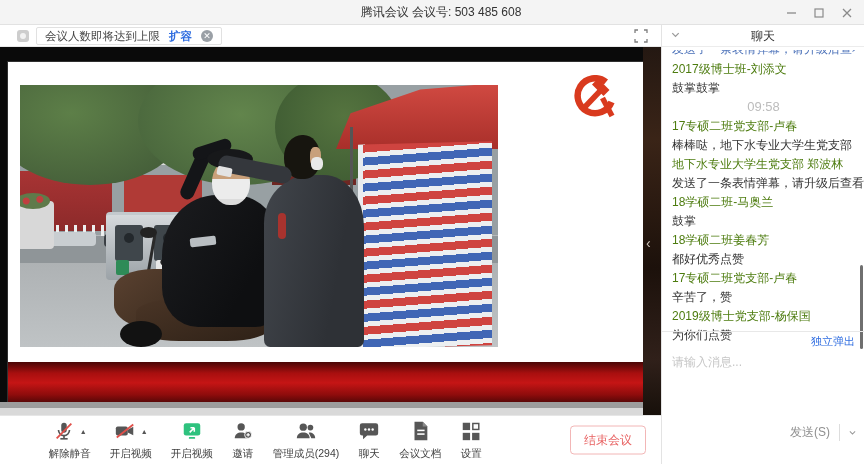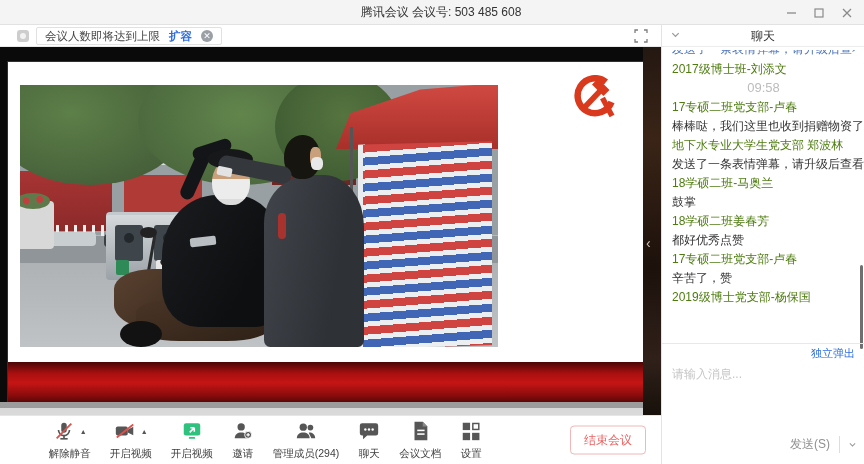--- a/index.html
+++ b/index.html
@@ -116,21 +116,21 @@
   .chat-header { position:relative; height:22px; border-bottom:1px solid #ececec; }
   .chat-title { position:absolute; left:0; right:0; top:0; height:22px; line-height:22px; text-align:center; font-size:12px; color:#333; }
   .chat-collapse { position:absolute; left:8px; top:4px; width:14px; height:14px; cursor:pointer; color:#9a9a9a; font-size:10px; line-height:14px; }
   .chat-messages { position:absolute; left:0; top:22px; width:203px; height:300px; overflow:hidden; padding:3px 10px 0 10px; font-size:12px; }
   .msg-sender { color:#4d7c0f; line-height:13px; margin-bottom:6px; white-space:nowrap; }
   .msg-message { color:#333; line-height:13px; margin-bottom:6px; white-space:nowrap; }
   .msg-time { color:#bcbcbc; font-size:13px; text-align:center; line-height:12px; margin:3px 0 7px 0; }
   .msg-partial { height:8px; overflow:hidden; margin-bottom:5px; color:#4a70b8; }
   .msg-partial span { display:block; margin-top:-8px; line-height:15px; white-space:nowrap; }
   .chat-scrollbar { position:absolute; right:1px; top:240px; width:3px; height:84px; background:#6f6f6f; border-radius:2px; cursor:pointer; }
-  .chat-footer { position:absolute; left:0; bottom:4px; width:203px; height:117px; }
+  .chat-footer { position:absolute; left:0; bottom:16px; width:203px; height:117px; }
   .popout-row { height:19px; border-top:1px solid #e8e8e8; display:flex; justify-content:flex-end; align-items:center; padding-right:10px; }
   .popout-link { font-size:11px; color:#2f6de0; cursor:pointer; }
   .chat-input { padding:4px 10px; font-size:12px; color:#c6c6c6; height:60px; cursor:text; }
   .send-row { position:absolute; right:8px; bottom:7px; display:flex; align-items:center; }
   .send-btn { font-size:12px; color:#8f8f8f; padding-right:9px; border-right:1px solid #ddd; cursor:pointer; }
   .send-chev { font-size:9px; color:#9a9a9a; padding-left:8px; cursor:pointer; }
 
   svg { display:block; }
 </style>
 </head>
@@ -380,32 +380,34 @@
           </svg>
       </div>
       <div class="chat-title">聊天</div>
     </div>
 
     <div class="chat-messages">
         <div class="msg-partial">
           <span>发送了一条表情弹幕，请升级后查看。</span>
         </div>
         <div class="msg-sender">2017级博士班-刘添文</div>
+        <div class="msg-message">鼓掌鼓掌</div>
         <div class="msg-time">09:58</div>
         <div class="msg-sender">17专硕二班党支部-卢春</div>
-        <div class="msg-message">棒棒哒，我们这里也收到捐赠物资了</div>
+        <div class="msg-message">棒棒哒，地下水专业大学生党支部</div>
         <div class="msg-sender">地下水专业大学生党支部 郑波林</div>
         <div class="msg-message">发送了一条表情弹幕，请升级后查看。</div>
         <div class="msg-sender">18学硕二班-马奥兰</div>
         <div class="msg-message">鼓掌</div>
         <div class="msg-sender">18学硕二班姜春芳</div>
         <div class="msg-message">都好优秀点赞</div>
         <div class="msg-sender">17专硕二班党支部-卢春</div>
         <div class="msg-message">辛苦了，赞</div>
         <div class="msg-sender">2019级博士党支部-杨保国</div>
+        <div class="msg-message">为你们点赞</div>
       </div>
     <div class="chat-scrollbar"></div>
 
     <div class="chat-footer">
       <div class="popout-row">
         <span class="popout-link">独立弹出</span>
       </div>
       <div class="chat-input">请输入消息...</div>
       <div class="send-row">
         <span class="send-btn">发送(S)</span>

